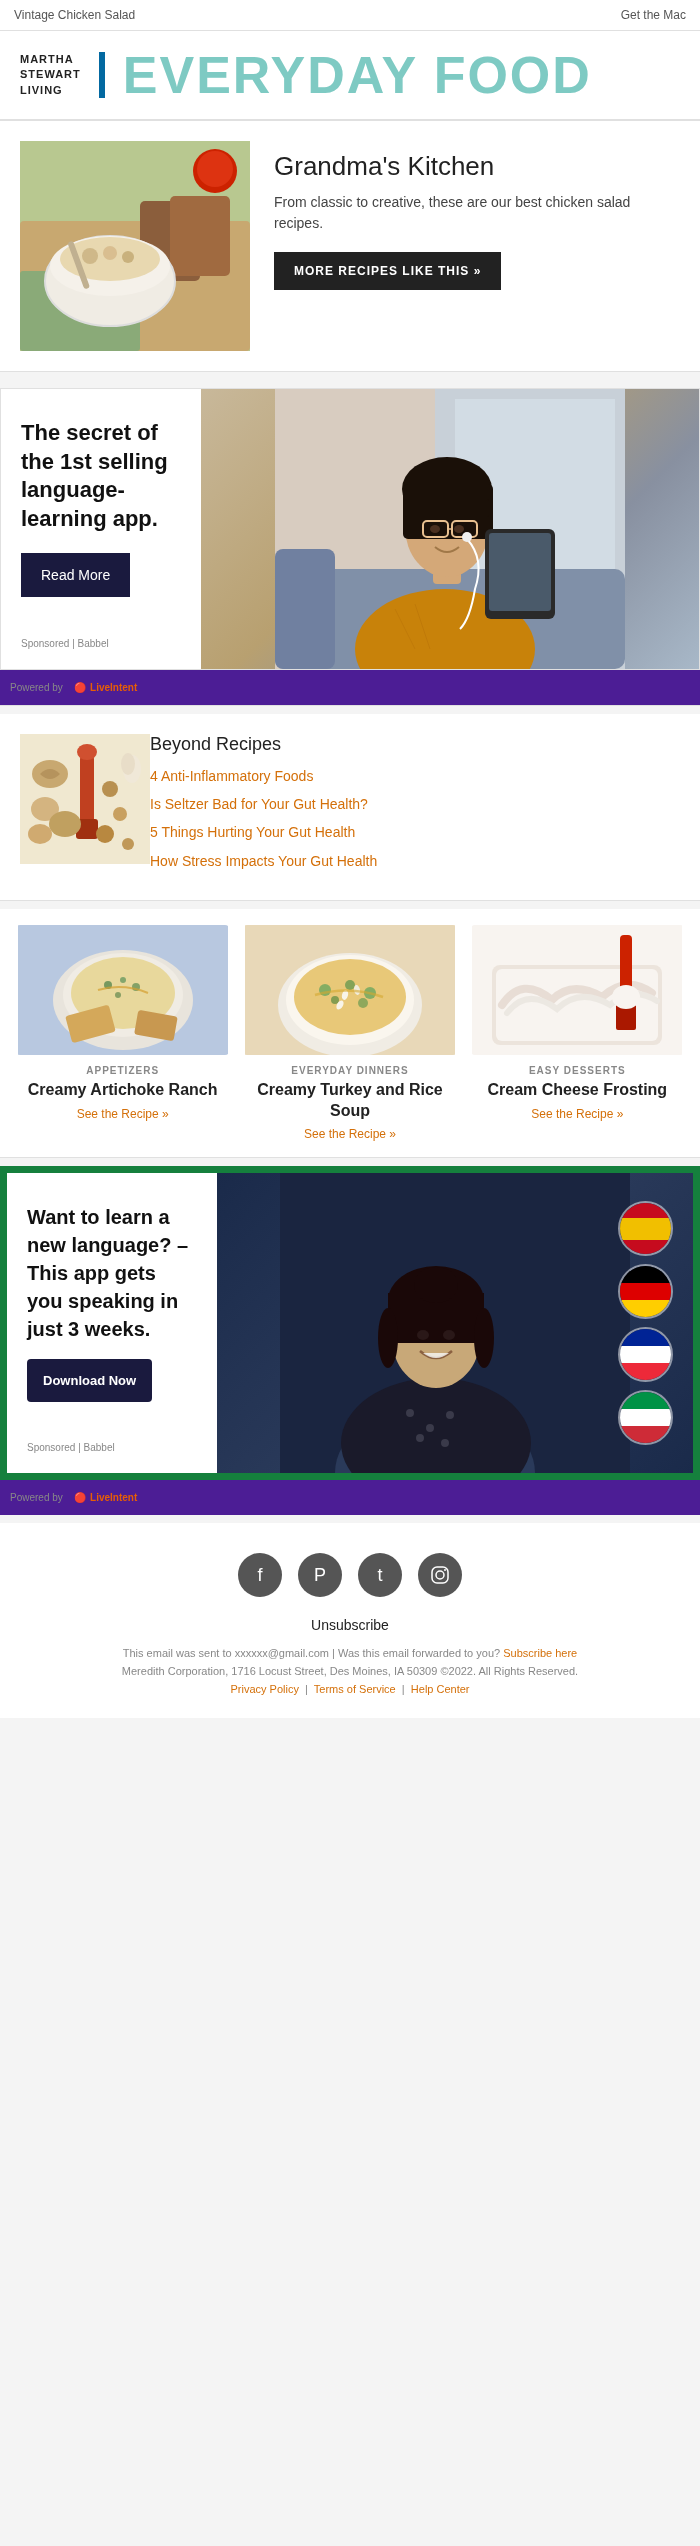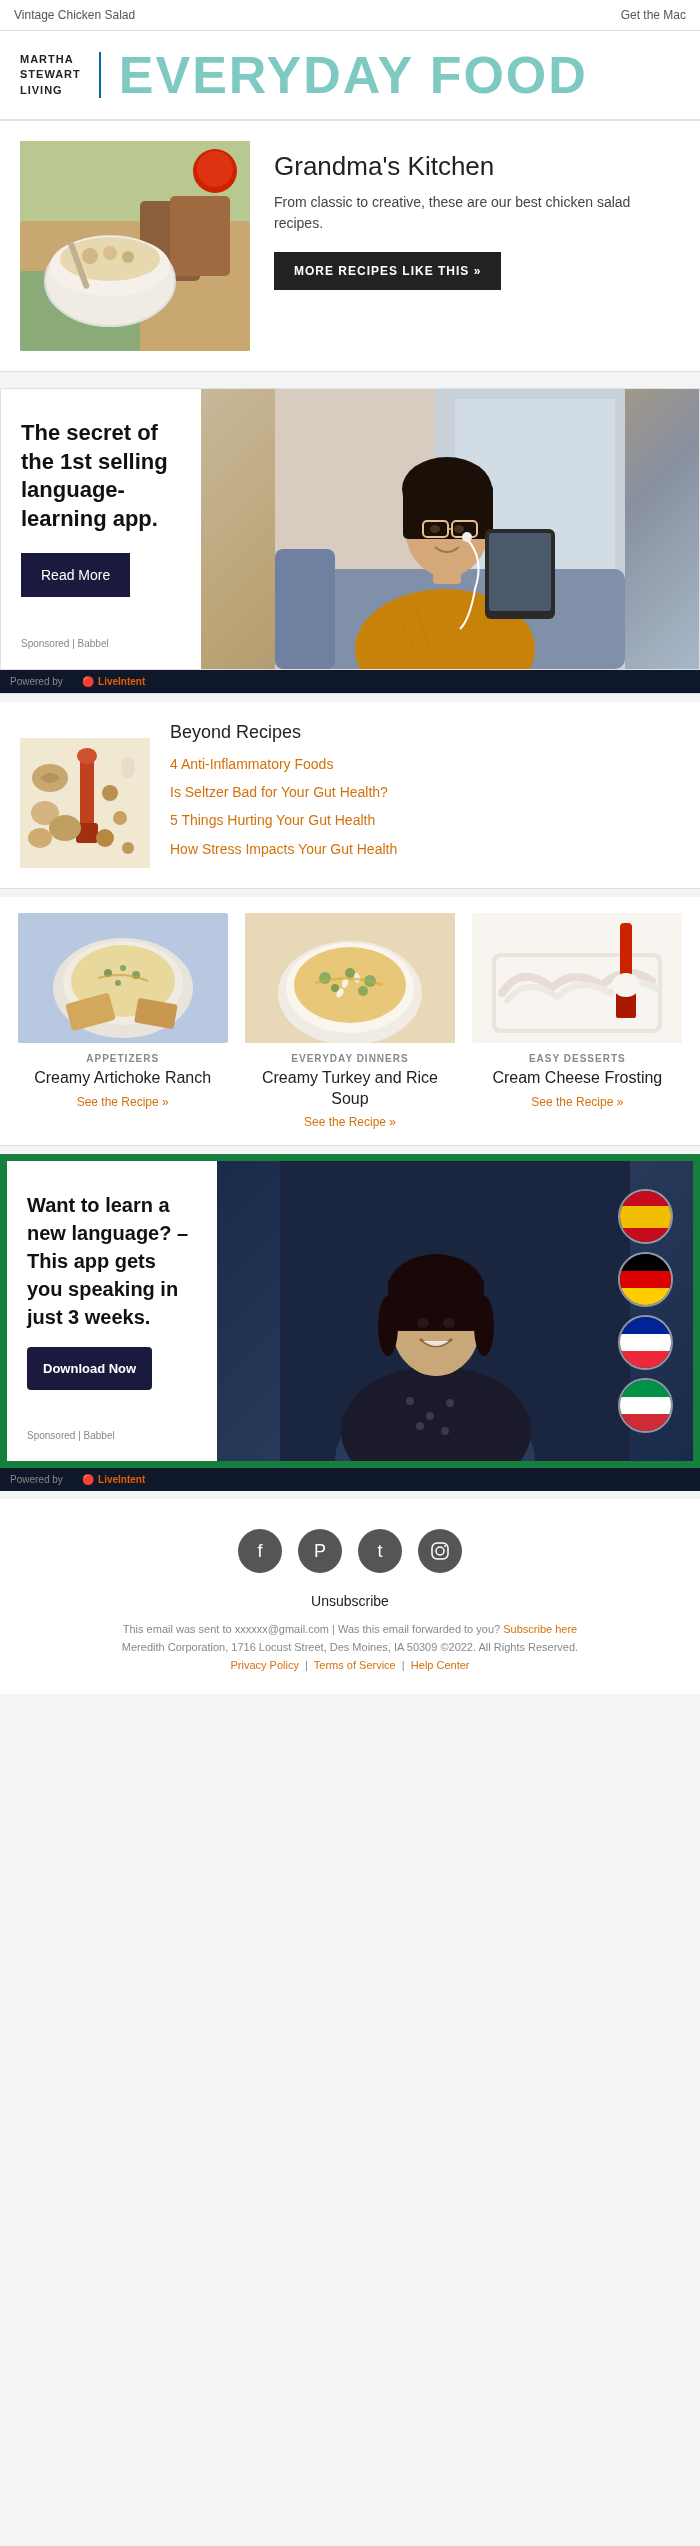--- a/index.html
+++ b/index.html
@@ -26,21 +26,21 @@
       border-bottom: 2px solid #e0e0e0;
     }
     .header-brand {
       display: flex;
       flex-direction: column;
       font-size: 11px;
       font-weight: bold;
       letter-spacing: 1px;
       color: #222;
       line-height: 1.4;
-      border-right: 2px solid #0369a1;
+      border-right: 6px solid #0369a1;
       padding-right: 18px;
       margin-right: 18px;
     }
     .header-title {
       font-size: 52px;
       font-weight: bold;
       color: #7ecac3;
       letter-spacing: 2px;
       line-height: 1;
     }
@@ -144,42 +144,41 @@
       min-height: 280px;
       display: flex;
       align-items: center;
       justify-content: center;
       overflow: hidden;
       position: relative;
     }
 
     
     .powered-by {
-      background: #0f172a;
-      padding: 6px 10px;
+      background: #4c1d95;
+      padding: 12px 10px;
       font-size: 10px;
       color: #888;
       display: flex;
       align-items: center;
-      gap: 20px;
+      gap: 12px;
     }
     .powered-by-logo {
       color: #e85d04;
       font-weight: bold;
       font-size: 10px;
     }
 
     
     .beyond-recipes {
       display: flex;
       background: #fff;
       padding: 20px;
-      gap: 20px;
       margin-top: 8px;
-      align-items: flex-end;
+      align-items: flex-start;
     }
     .beyond-image {
       width: 130px;
       height: 130px;
       flex-shrink: 0;
       background: linear-gradient(135deg, #e8d8c0 0%, #c8a870 50%, #d4c0a0 100%);
       display: flex;
       align-items: center;
       justify-content: center;
       overflow: hidden;
@@ -231,21 +230,21 @@
       font-size: 10px;
       font-weight: bold;
       color: #888;
       letter-spacing: 1px;
       text-transform: uppercase;
       margin-bottom: 4px;
     }
     .recipe-name {
       font-size: 16px;
       color: #222;
-      font-weight: normal;
+      font-weight: bold;
       margin-bottom: 6px;
       line-height: 1.3;
     }
     .recipe-link {
       font-size: 12px;
       color: #d4700a;
       text-decoration: none;
     }
 
     

